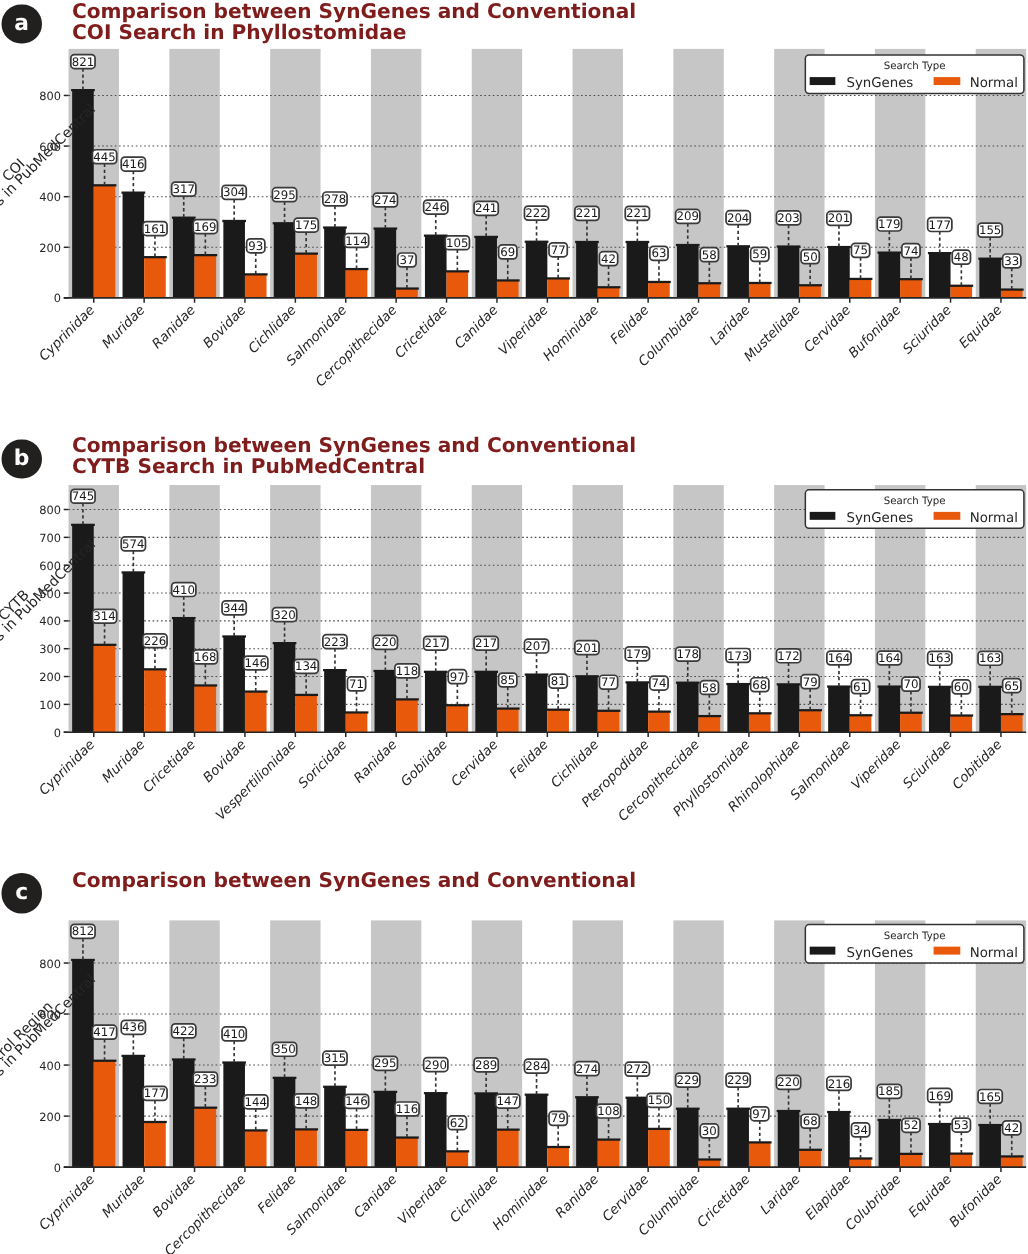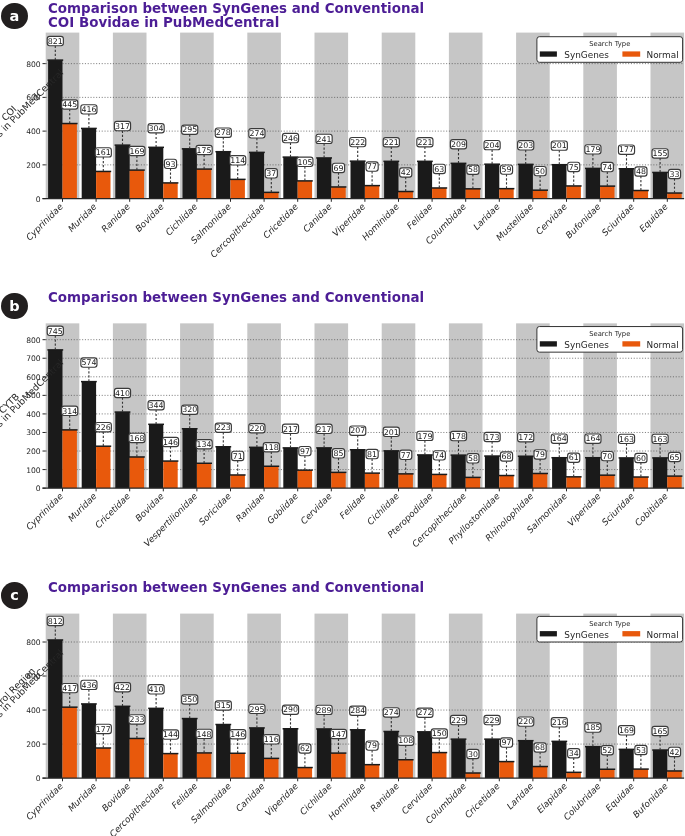--- a/index.html
+++ b/index.html
@@ -3,21 +3,21 @@
 <meta charset="utf-8">
 <style>
   html,body{margin:0;padding:0;background:#ffffff;}
   body{width:685px;height:836px;font-family:"DejaVu Sans",sans-serif;overflow:hidden;
        -webkit-font-smoothing:antialiased;}
   .figure{position:relative;width:685px;height:836px;background:#ffffff;}
   .panel{position:absolute;left:0;width:685px;height:260px;overflow:visible;}
   .badge{position:absolute;left:1.2px;width:26.5px;height:26.5px;border-radius:50%;
          background:#221f1f;color:#ffffff;font-weight:bold;text-align:center;
          font-size:14.5px;line-height:27.5px;}
-  .ptitle{position:absolute;left:48px;font-weight:bold;color:#4c1d95;white-space:nowrap;
+  .ptitle{position:absolute;left:48px;font-weight:bold;color:#7f1d1d;white-space:nowrap;
           font-size:13.43px;}
   .ptitle.l1{top:0.6px;}
   .ptitle.l2{top:15.2px;}
   svg{display:block;position:absolute;left:0;top:0;overflow:visible;}
   text{font-family:"DejaVu Sans",sans-serif;}
   .ytick{font-size:7.6px;fill:#262626;}
   .xtick{font-size:8.9px;fill:#262626;font-style:italic;}
   .vlab{font-size:7.85px;fill:#1a1a1a;}
   .legtitle{font-size:6.8px;fill:#262626;}
   .legitem{font-size:8.9px;fill:#262626;}
@@ -31,21 +31,21 @@
   .labelbox{fill:#ffffff;stroke:#3a3a3a;stroke-width:1.15;}
   .legbox{fill:#ffffff;stroke:#333333;stroke-width:1;}
 </style>
 </head>
 <body>
 
 <div class="figure">
   <div class="panel" style="top:0px;">
     <div class="badge" style="top:2.65px;">a</div>
     <div class="ptitle l1">Comparison between SynGenes and Conventional</div>
-    <div class="ptitle l2">COI Bovidae in PubMedCentral</div>
+    <div class="ptitle l2">COI Search in Phyllostomidae</div>
     <svg id="chart-a" width="685" height="240" viewBox="0 0 685 240">
         <g>
           <rect x="45.70" y="32.60" width="33.60" height="166.00" class="band"></rect>
           <rect x="112.90" y="32.60" width="33.60" height="166.00" class="band"></rect>
           <rect x="180.10" y="32.60" width="33.60" height="166.00" class="band"></rect>
           <rect x="247.30" y="32.60" width="33.60" height="166.00" class="band"></rect>
           <rect x="314.50" y="32.60" width="33.60" height="166.00" class="band"></rect>
           <rect x="381.70" y="32.60" width="33.60" height="166.00" class="band"></rect>
           <rect x="448.90" y="32.60" width="33.60" height="166.00" class="band"></rect>
           <rect x="516.10" y="32.60" width="33.60" height="166.00" class="band"></rect>
@@ -317,20 +317,21 @@
           <rect x="539.80" y="51.40" width="17.1" height="5.3" fill="#1a1a1a"></rect>
           <text x="564.30" y="58.10" text-anchor="start" class="legitem">SynGenes</text>
           <rect x="622.40" y="51.40" width="17.8" height="5.3" fill="#e8590c"></rect>
           <text x="646.50" y="58.10" text-anchor="start" class="legitem">Normal</text>
         </g>
       </svg>
   </div>
   <div class="panel" style="top:289.15px;">
     <div class="badge" style="top:3.50px;">b</div>
     <div class="ptitle l1">Comparison between SynGenes and Conventional</div>
+    <div class="ptitle l2">CYTB Search in PubMedCentral</div>
     <svg id="chart-b" width="685" height="240" viewBox="0 0 685 240">
         <g>
           <rect x="45.70" y="34.35" width="33.60" height="164.80" class="band"></rect>
           <rect x="112.90" y="34.35" width="33.60" height="164.80" class="band"></rect>
           <rect x="180.10" y="34.35" width="33.60" height="164.80" class="band"></rect>
           <rect x="247.30" y="34.35" width="33.60" height="164.80" class="band"></rect>
           <rect x="314.50" y="34.35" width="33.60" height="164.80" class="band"></rect>
           <rect x="381.70" y="34.35" width="33.60" height="164.80" class="band"></rect>
           <rect x="448.90" y="34.35" width="33.60" height="164.80" class="band"></rect>
           <rect x="516.10" y="34.35" width="33.60" height="164.80" class="band"></rect>

